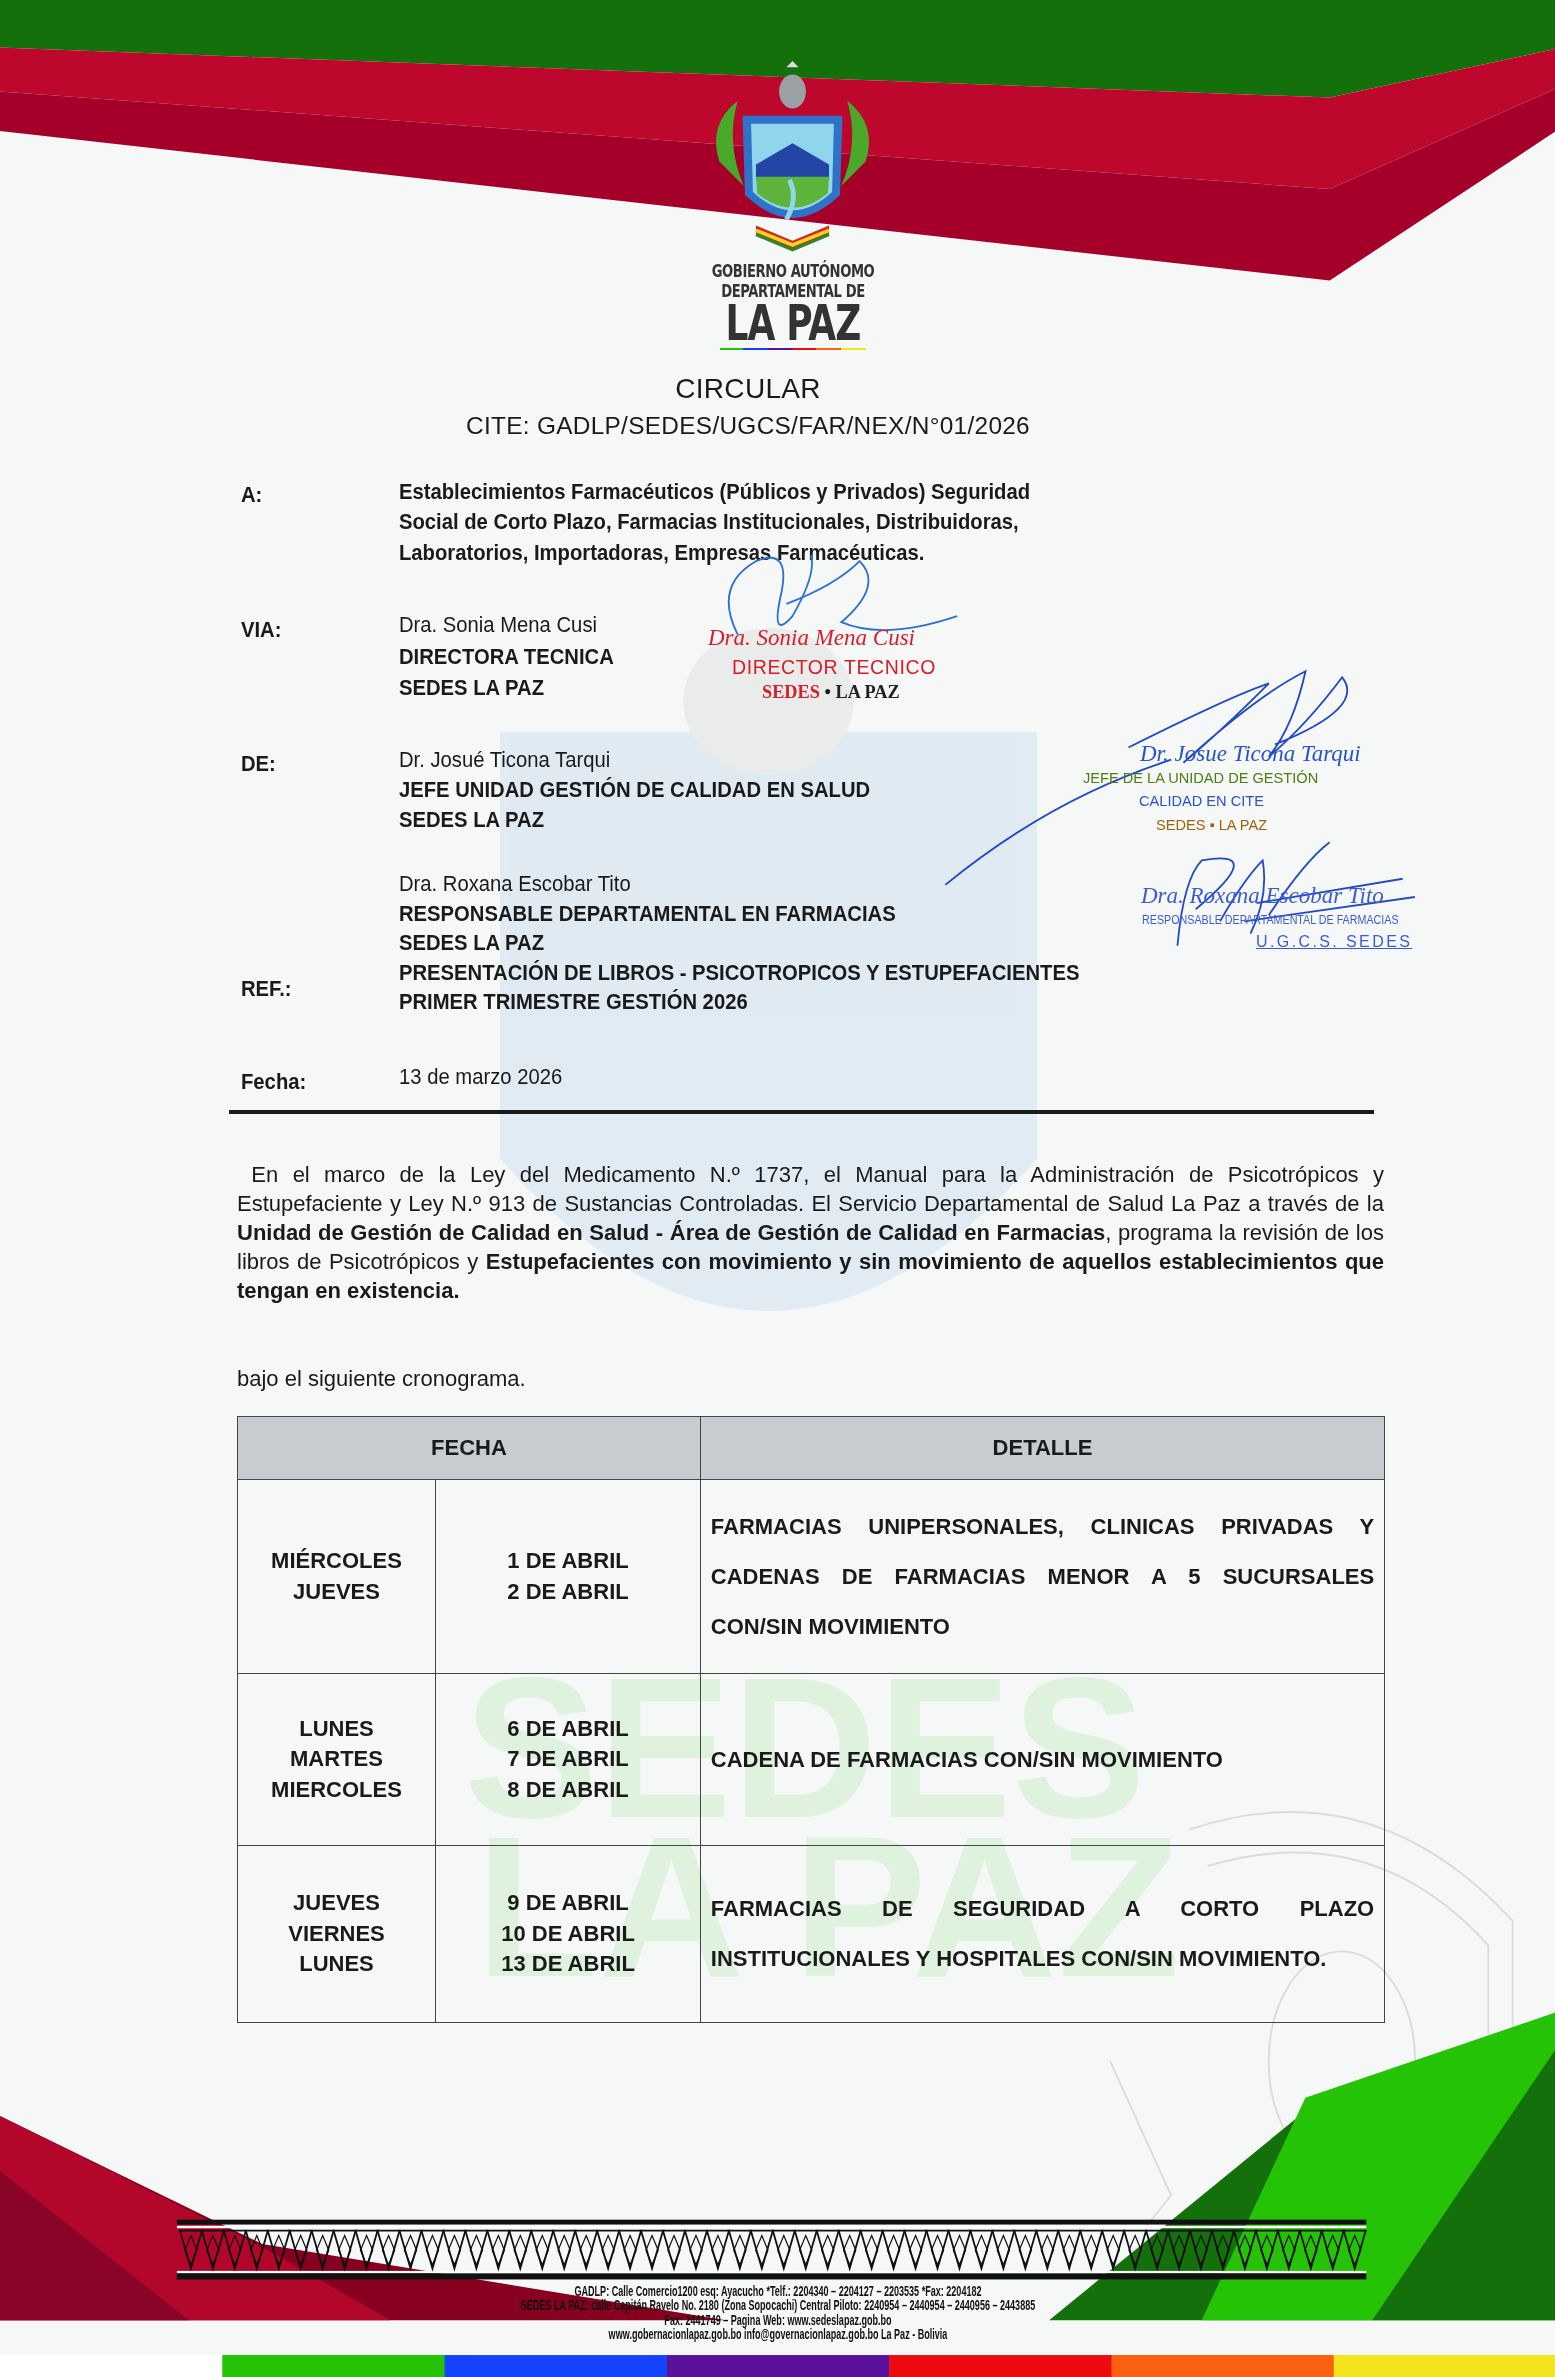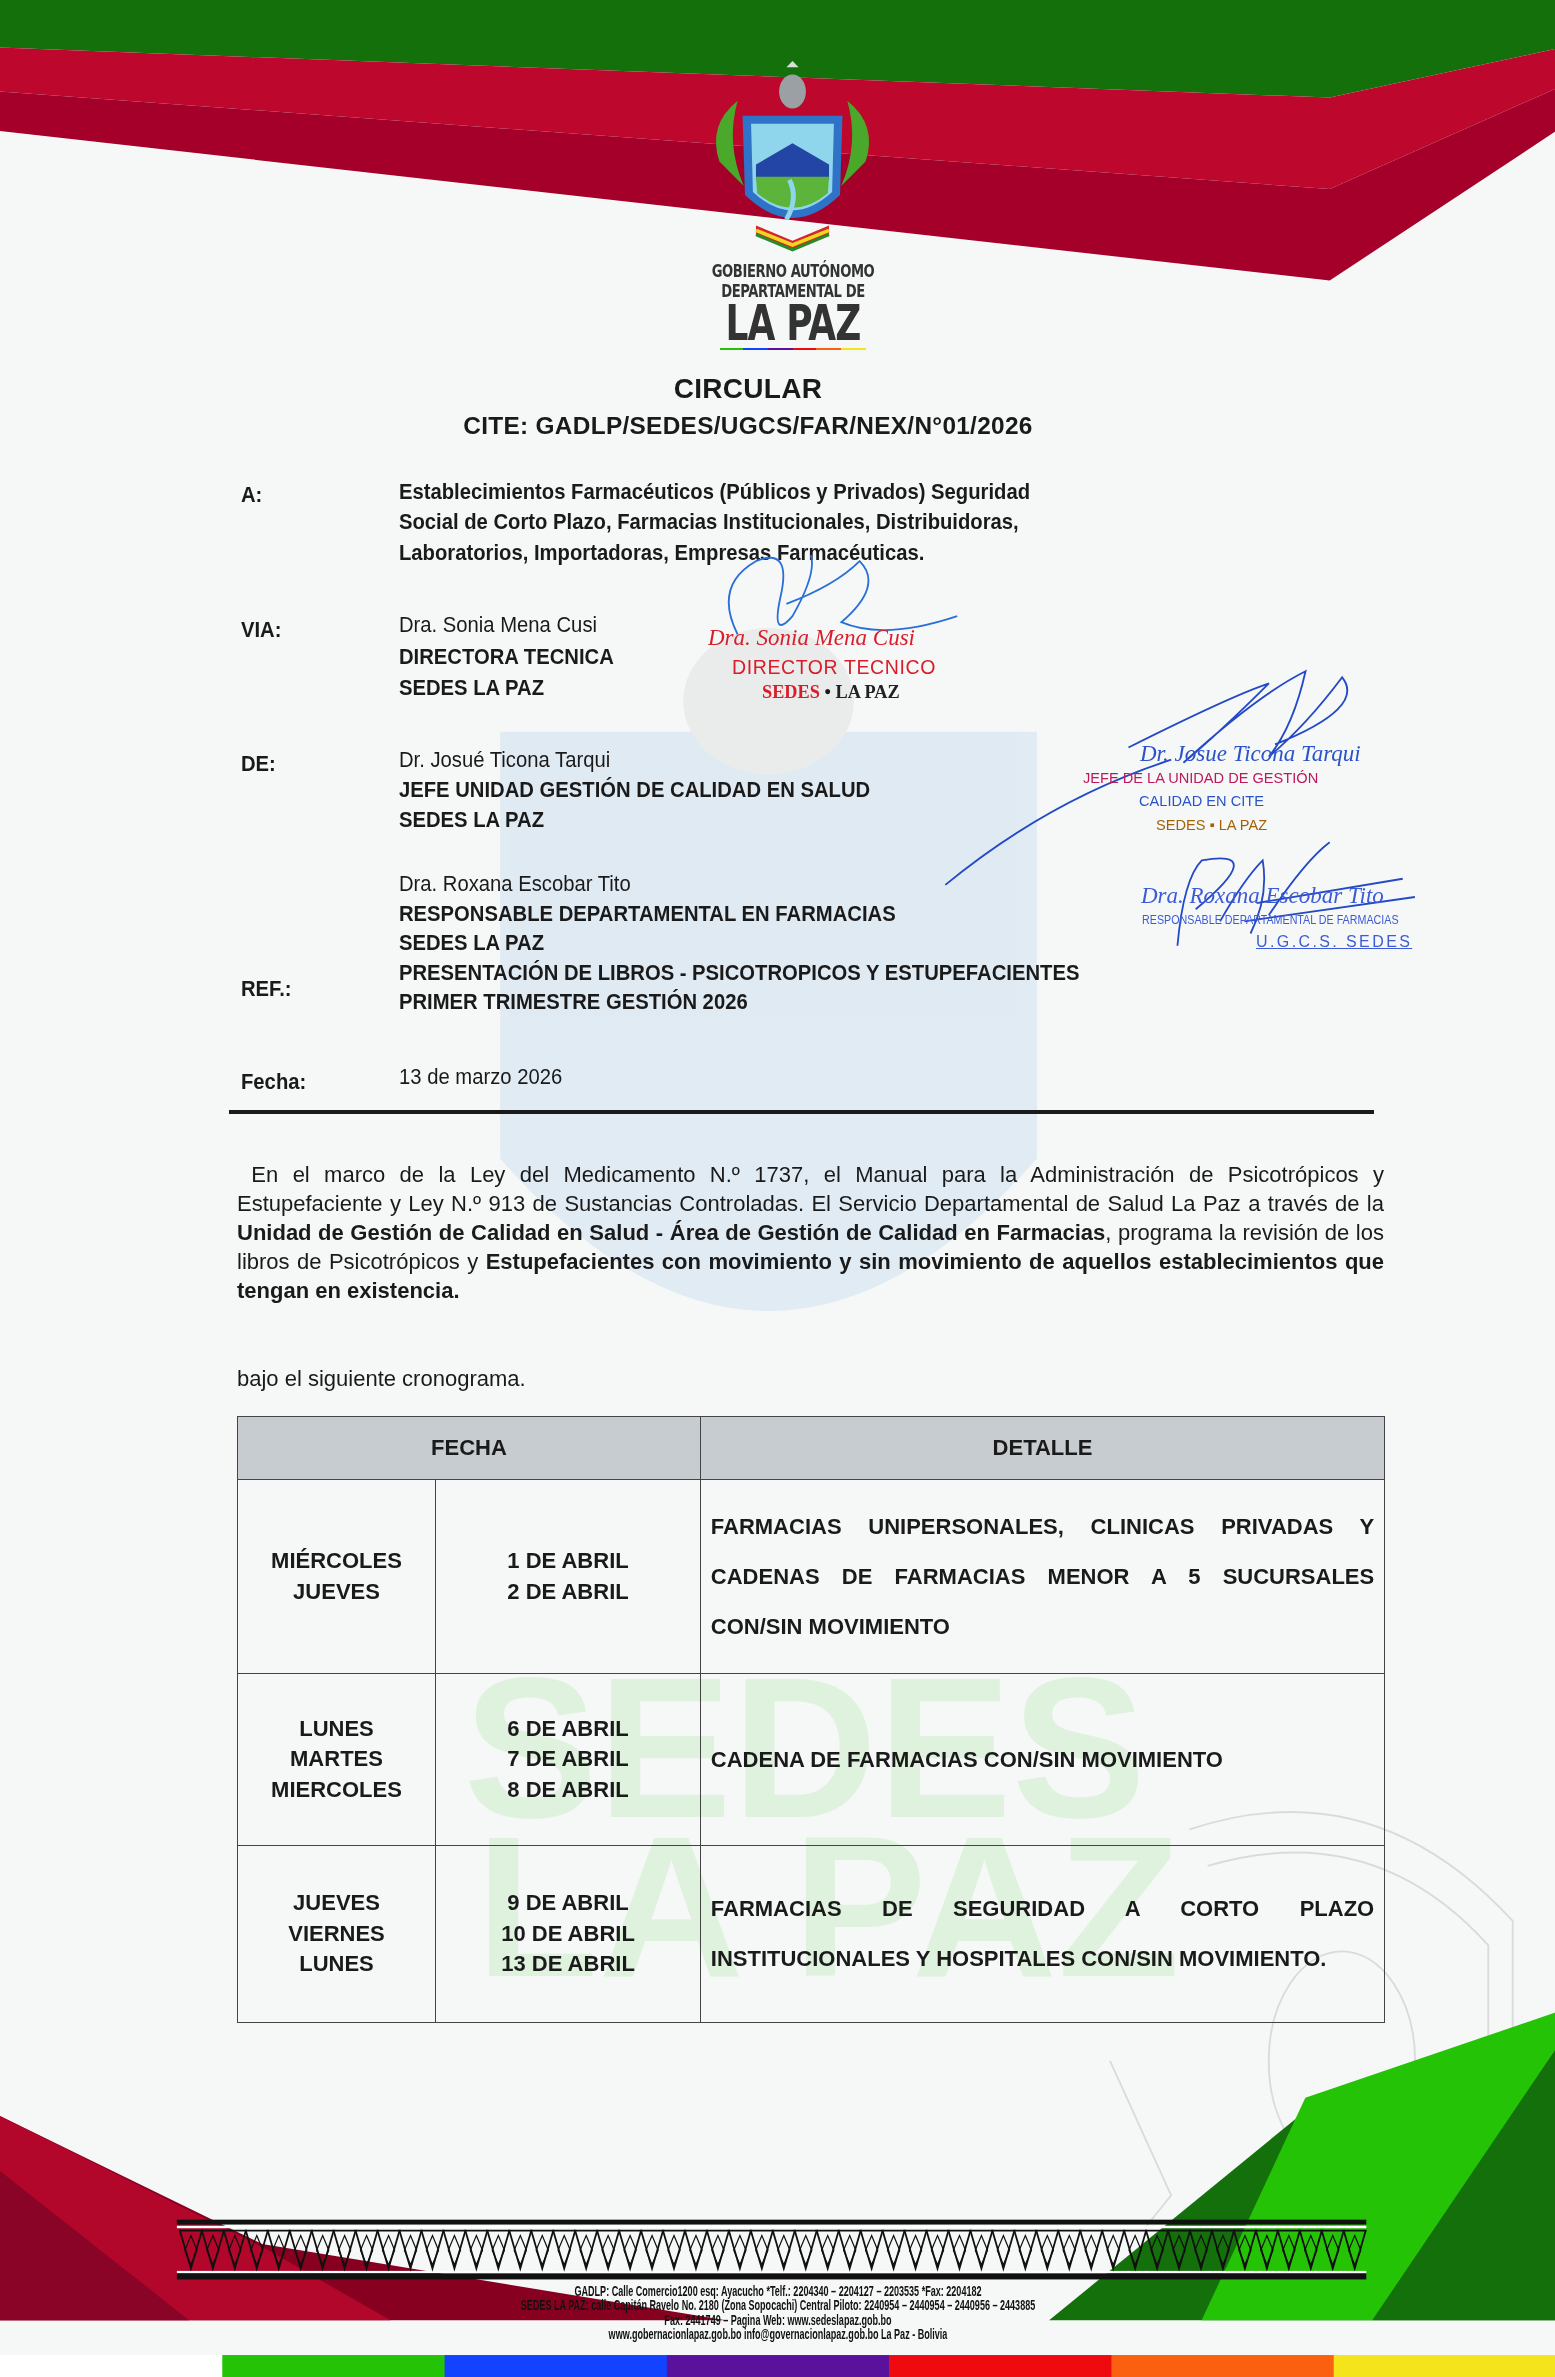--- a/index.html
+++ b/index.html
@@ -3,21 +3,21 @@
 <meta charset="utf-8">
 <style>
   html, body { margin:0; padding:0; }
   body { width:1556px; height:2377px; position:relative; overflow:hidden; background:#f6f8f8; font-family:"Liberation Sans", sans-serif; color:#1a1a1a; }
   .abs { position:absolute; }
   #bg-svg { position:absolute; left:0; top:0; width:1556px; height:2377px; }
   .logo-text { position:absolute; left:671px; width:244px; text-align:center; font-family:"DejaVu Sans", sans-serif; font-weight:bold; color:#333; letter-spacing:-0.6px; transform:scaleX(0.72); transform-origin:center; }
   .t1 { top:261px; font-size:18.3px; line-height:19.5px; }
   .t2 { top:281px; font-size:18.3px; line-height:19.5px; }
   .t3 { top:298px; font-size:50px; line-height:50px; letter-spacing:-1.2px; }
-  .title { position:absolute; left:0; width:1496px; text-align:center; font-weight:bold; font-size:27px; letter-spacing:0.3px; }
+  .title { position:absolute; left:0; width:1496px; text-align:center; font-weight:normal; font-size:27px; letter-spacing:0.3px; }
   .lbl { position:absolute; left:241px; font-weight:bold; font-size:22px; transform:scaleX(0.92); transform-origin:left; }
   .val { position:absolute; left:399px; font-size:22px; line-height:29px; transform:scaleX(0.92); transform-origin:left; white-space:nowrap; }
   .b { font-weight:bold; }
   .stamp { position:absolute; text-align:center; white-space:nowrap; }
   .body-text { position:absolute; left:237px; width:1147px; font-size:22px; line-height:29px; text-align:justify; text-align-last:left; }
   .body-text .b { font-weight:bold; }
   table.sched { position:absolute; left:237px; top:1416px; width:1148px; border-collapse:collapse; font-weight:bold; font-size:22px; }
   table.sched td, table.sched th { border:1.8px solid #444; }
   table.sched th { background:#c6ccd0; height:60px; font-size:22px; }
   .daycol { width:195px; text-align:center; line-height:30.5px; }
@@ -227,21 +227,21 @@
 
 <div class="lbl" style="top:751px;">DE:</div>
 <div class="val" style="top:745px;">Dr. Josué Ticona Tarqui</div>
 <div class="val b" style="top:775px;">JEFE UNIDAD GESTIÓN DE CALIDAD EN SALUD</div>
 <div class="val b" style="top:805px;">SEDES LA PAZ</div>
 
 <svg class="abs" style="left:927px;top:659px;width:464px;height:232px;" viewBox="0 0 760 380">
   <path d="M30,370 Q200,230 400,165 M330,145 Q500,60 560,40 Q480,120 420,170 Q540,60 620,20 Q600,110 560,160 Q620,110 680,30 Q720,80 570,140" stroke="#2449c6" stroke-width="3" fill="none"></path>
 </svg>
 <div class="stamp" style="left:1140px;top:741px;font-family:'Liberation Serif',serif;font-style:italic;font-size:23px;color:#2a53c9;">Dr. Josue Ticona Tarqui</div>
-<div class="stamp" style="left:1083px;top:770px;font-size:14.6px;color:#be185d;">JEFE DE LA UNIDAD DE GESTIÓN</div>
+<div class="stamp" style="left:1083px;top:770px;font-size:14.6px;color:#4d7c0f;">JEFE DE LA UNIDAD DE GESTIÓN</div>
 <div class="stamp" style="left:1139px;top:793px;font-size:14.6px;color:#2a53c9;">CALIDAD EN CITE</div>
 <div class="stamp" style="left:1156px;top:817px;font-size:14.6px;color:#a16207;">SEDES ▪ LA PAZ</div>
 
 <div class="val" style="top:869px;">Dra. Roxana Escobar Tito</div>
 <div class="val b" style="top:899px;">RESPONSABLE DEPARTAMENTAL EN FARMACIAS</div>
 <div class="val b" style="top:928px;">SEDES LA PAZ</div>
 
 <svg class="abs" style="left:1147px;top:836px;width:274px;height:122px;" viewBox="0 0 450 200">
   <path d="M50,180 Q60,70 90,40 Q200,20 80,120 M120,140 Q160,70 190,40 Q200,100 170,160 M200,130 Q260,40 300,10 M180,110 L420,70 M160,140 L440,100" stroke="#2449c6" stroke-width="3" fill="none"></path>
 </svg>

